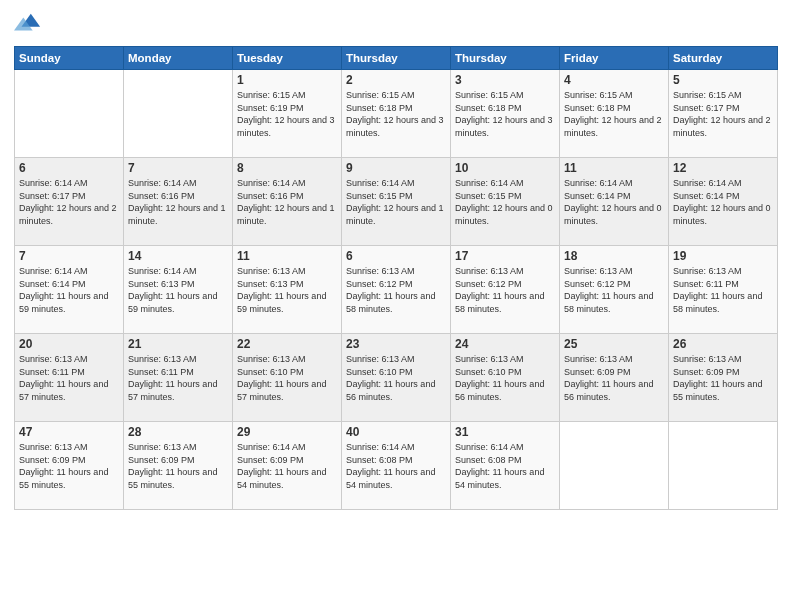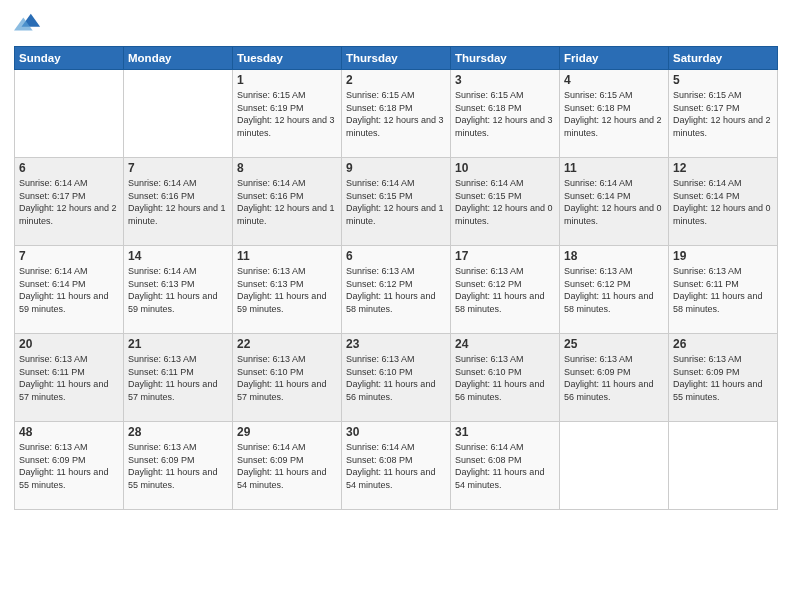--- a/index.html
+++ b/index.html
@@ -304,39 +304,39 @@
           </td>
           <td>
             <span class="day-num">26</span>
             <div class="day-info" style="white-space: pre-line;">Sunrise: 6:13 AM
 Sunset: 6:09 PM
 Daylight: 11 hours and 55 minutes.</div>
           </td>
         </tr>
         <tr>
           <td>
-            <span class="day-num">48</span>
+            <span class="day-num">47</span>
             <div class="day-info" style="white-space: pre-line;">Sunrise: 6:13 AM
 Sunset: 6:09 PM
 Daylight: 11 hours and 55 minutes.</div>
           </td>
           <td>
             <span class="day-num">28</span>
             <div class="day-info" style="white-space: pre-line;">Sunrise: 6:13 AM
 Sunset: 6:09 PM
 Daylight: 11 hours and 55 minutes.</div>
           </td>
           <td>
             <span class="day-num">29</span>
             <div class="day-info" style="white-space: pre-line;">Sunrise: 6:14 AM
 Sunset: 6:09 PM
 Daylight: 11 hours and 54 minutes.</div>
           </td>
           <td>
-            <span class="day-num">30</span>
+            <span class="day-num">40</span>
             <div class="day-info" style="white-space: pre-line;">Sunrise: 6:14 AM
 Sunset: 6:08 PM
 Daylight: 11 hours and 54 minutes.</div>
           </td>
           <td>
             <span class="day-num">31</span>
             <div class="day-info" style="white-space: pre-line;">Sunrise: 6:14 AM
 Sunset: 6:08 PM
 Daylight: 11 hours and 54 minutes.</div>
           </td>

